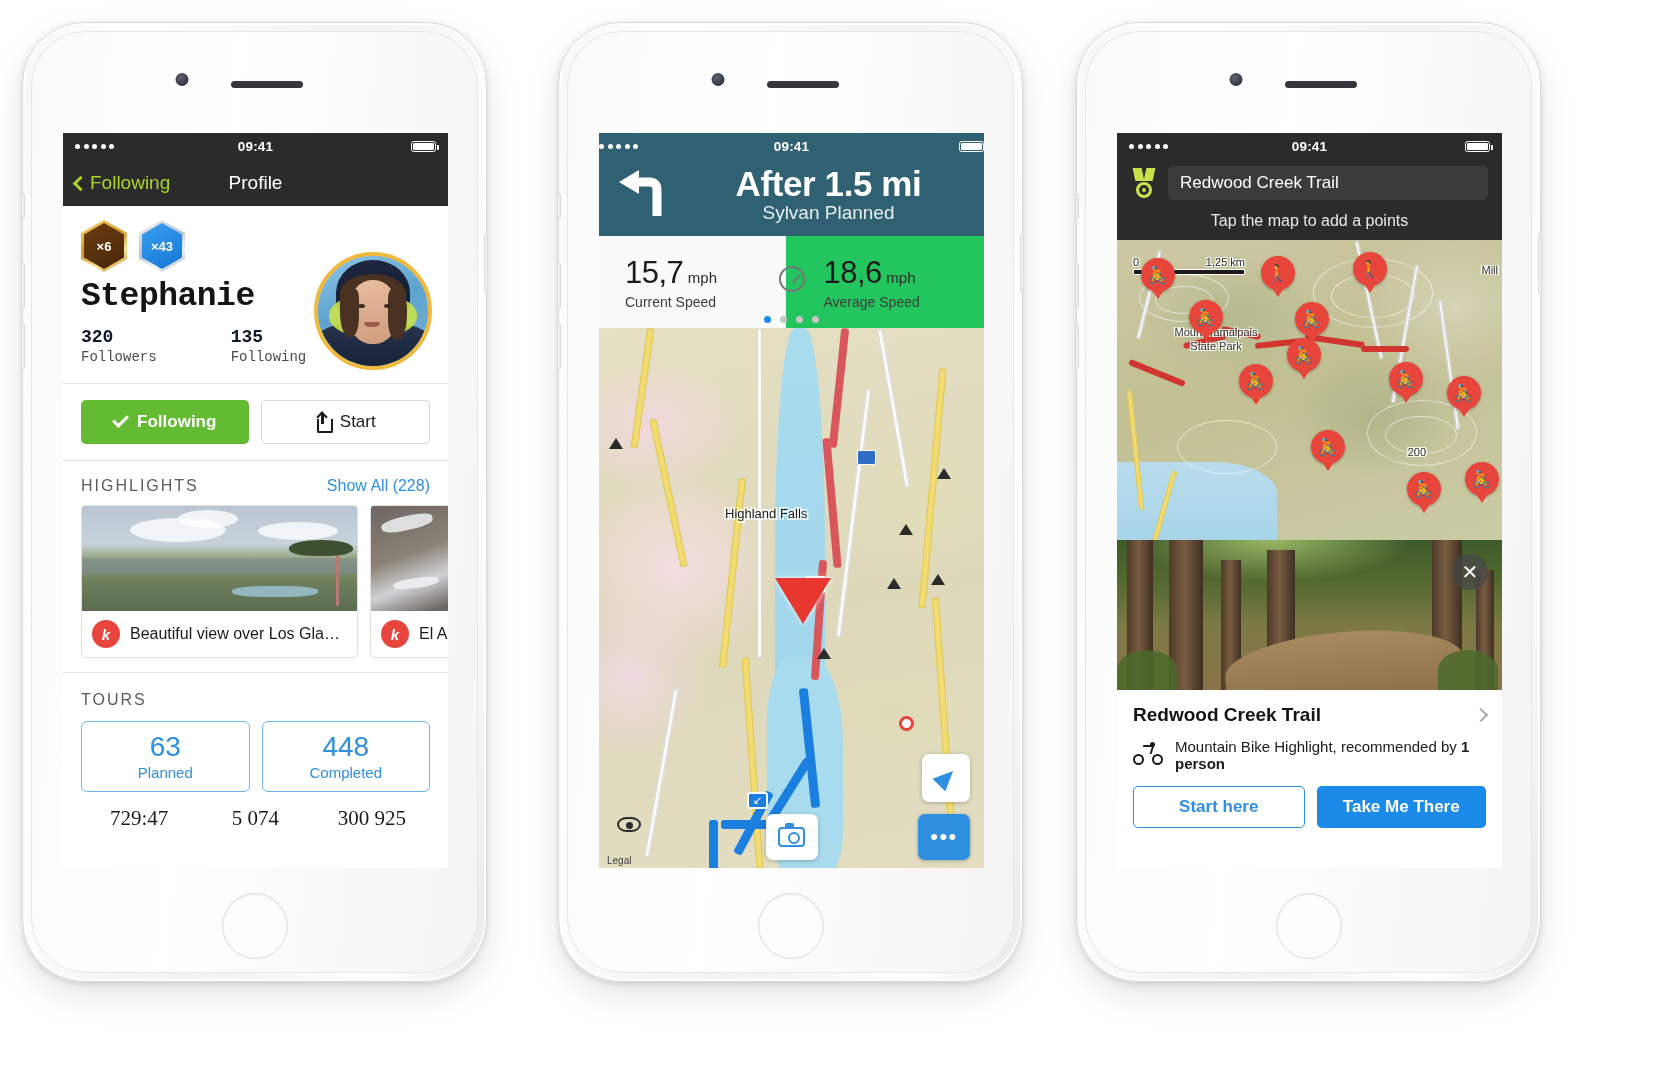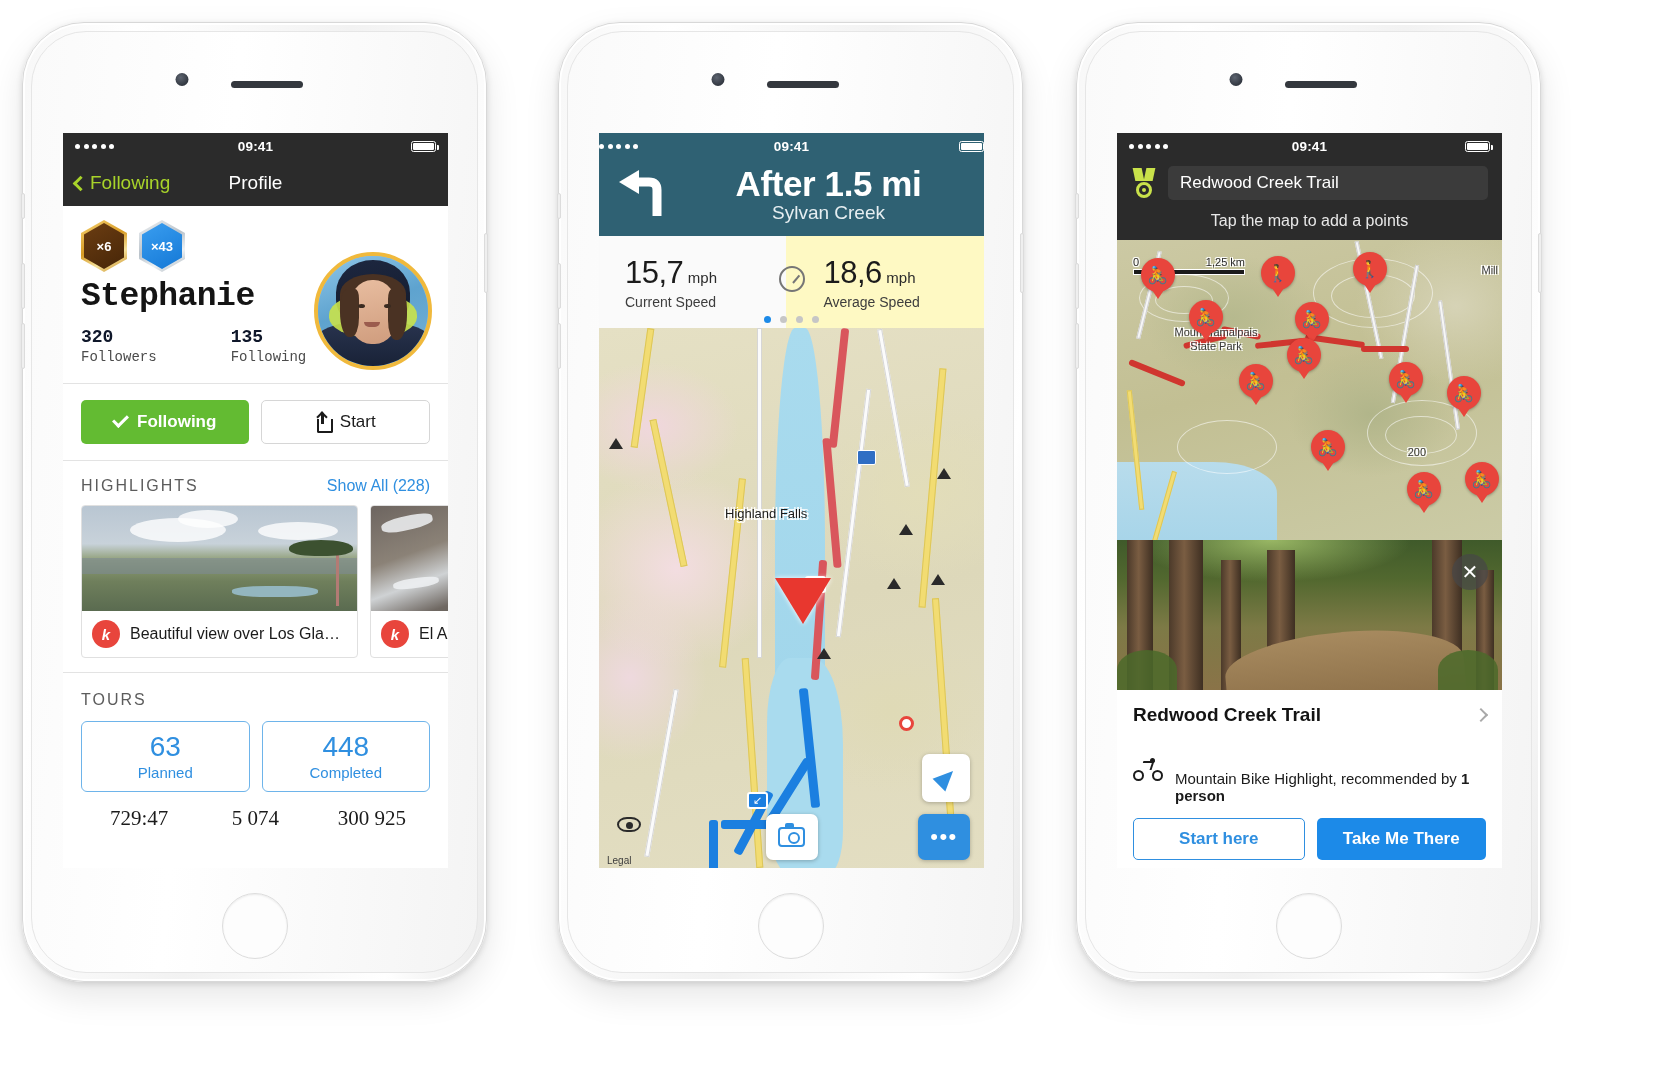--- a/index.html
+++ b/index.html
@@ -146,21 +146,21 @@
 
   
   .p2-nav { background:#2f6173; padding:0; }
   .p2-turn { display:flex; align-items:center; gap:14px; padding:4px 16px 12px 18px; }
   .arrow-left-up { width:58px; height:56px; position:relative; flex:0 0 auto; }
   .p2-turntext { flex:1; text-align:center; }
   .p2-dist { color:#fff; font-size:35px; font-weight:bold; letter-spacing:-.4px; }
   .p2-street { color:#e6eef1; font-size:19px; margin-top:-2px; }
   .p2-speeds { background:#fafafa; display:flex; position:relative; height:92px; }
   .sp-cell { flex:1; display:flex; flex-direction:column; justify-content:center; padding-left:26px; }
-  .sp-cell.right { background:#fef9c3; padding-left:38px; }
+  .sp-cell.right { background:#22c55e; padding-left:38px; }
   .sp-val { font-size:31px; color:#1b1b1b; letter-spacing:-.5px; }
   .sp-unit { font-size:15px; color:#2b2b2b; }
   .sp-lbl { font-size:14px; color:#3d3d3d; margin-top:3px; }
   .sp-gauge { position:absolute; left:50%; top:30px; transform:translateX(-50%); width:26px; height:26px;
     border:2px solid #767676; border-radius:50%; }
   .sp-gauge::after { content:""; position:absolute; left:11px; top:5px; width:2px; height:10px;
     background:#767676; transform-origin:bottom center; transform:rotate(40deg); }
   .dots-row { position:absolute; left:0; right:0; bottom:5px; display:flex; justify-content:center; gap:9px; }
   .dots-row i { width:7px; height:7px; border-radius:50%; background:#c6c6c6; display:block;}
   .dots-row i.on { background:#1c8ae8; }
@@ -276,21 +276,21 @@
   .p3-cardtitle { font-size:19px; font-weight:bold; color:#141414; flex:1; }
   .chev-r { width:10px; height:10px; border-right:2.4px solid #a9a9a9; border-top:2.4px solid #a9a9a9;
     transform:rotate(45deg); }
   .p3-meta { display:flex; align-items:center; gap:12px; margin-top:12px; }
   .bikeicon { width:30px; height:22px; position:relative; flex:0 0 auto; }
   .bw { position:absolute; bottom:1px; width:11px; height:11px; border:2.3px solid #1b1b1b; border-radius:50%; }
   .bw.l { left:0; } .bw.r { right:0; }
   .brider { position:absolute; left:9px; top:1px; width:11px; height:9px;
     border-top:2.3px solid #1b1b1b; border-right:2.3px solid #1b1b1b; transform:skewX(-18deg); }
   .bhead { position:absolute; left:17px; top:-2px; width:5px; height:5px; border-radius:50%; background:#1b1b1b; }
-  .p3-metatext { font-size:15px; color:#1b1b1b;margin-top:32px; }
+  .p3-metatext { font-size:15px; color:#1b1b1b; }
   .p3-metatext b { font-weight:bold; }
   .p3-btns { display:flex; gap:12px; margin-top:14px; }
   .btn-out { flex:1; height:42px; border:1.6px solid #2f8fe0; border-radius:5px; color:#2f8fe0;
     display:flex; align-items:center; justify-content:center; font-size:17px; font-weight:bold; cursor:pointer; background:#fff;}
   .btn-fill { flex:1; height:42px; background:#1c8ae8; border-radius:5px; color:#fff;
     display:flex; align-items:center; justify-content:center; font-size:17px; font-weight:bold; cursor:pointer; }
 </style>
 </head>
 <body>
 
@@ -473,21 +473,21 @@
       <div class="p2-nav">
         <div class="p2-turn">
           <div class="arrow-left-up">
             <svg width="58" height="56" viewBox="0 0 58 56">
               <path d="M40 50 L40 24 Q40 16 32 16 L14 16" stroke="#ffffff" stroke-width="9" fill="none" stroke-linecap="butt"></path>
               <polygon points="2,16 22,4 22,28" fill="#ffffff"></polygon>
             </svg>
           </div>
           <div class="p2-turntext">
             <div class="p2-dist">After 1.5 mi</div>
-            <div class="p2-street">Sylvan Creek</div>
+            <div class="p2-street">Sylvan Planned</div>
           </div>
         </div>
       </div>
 
       <div class="p2-speeds">
         <div class="sp-cell">
           <div><span class="sp-val">15,7</span>
                <span class="sp-unit">mph</span></div>
           <div class="sp-lbl">Current Speed</div>
         </div>

